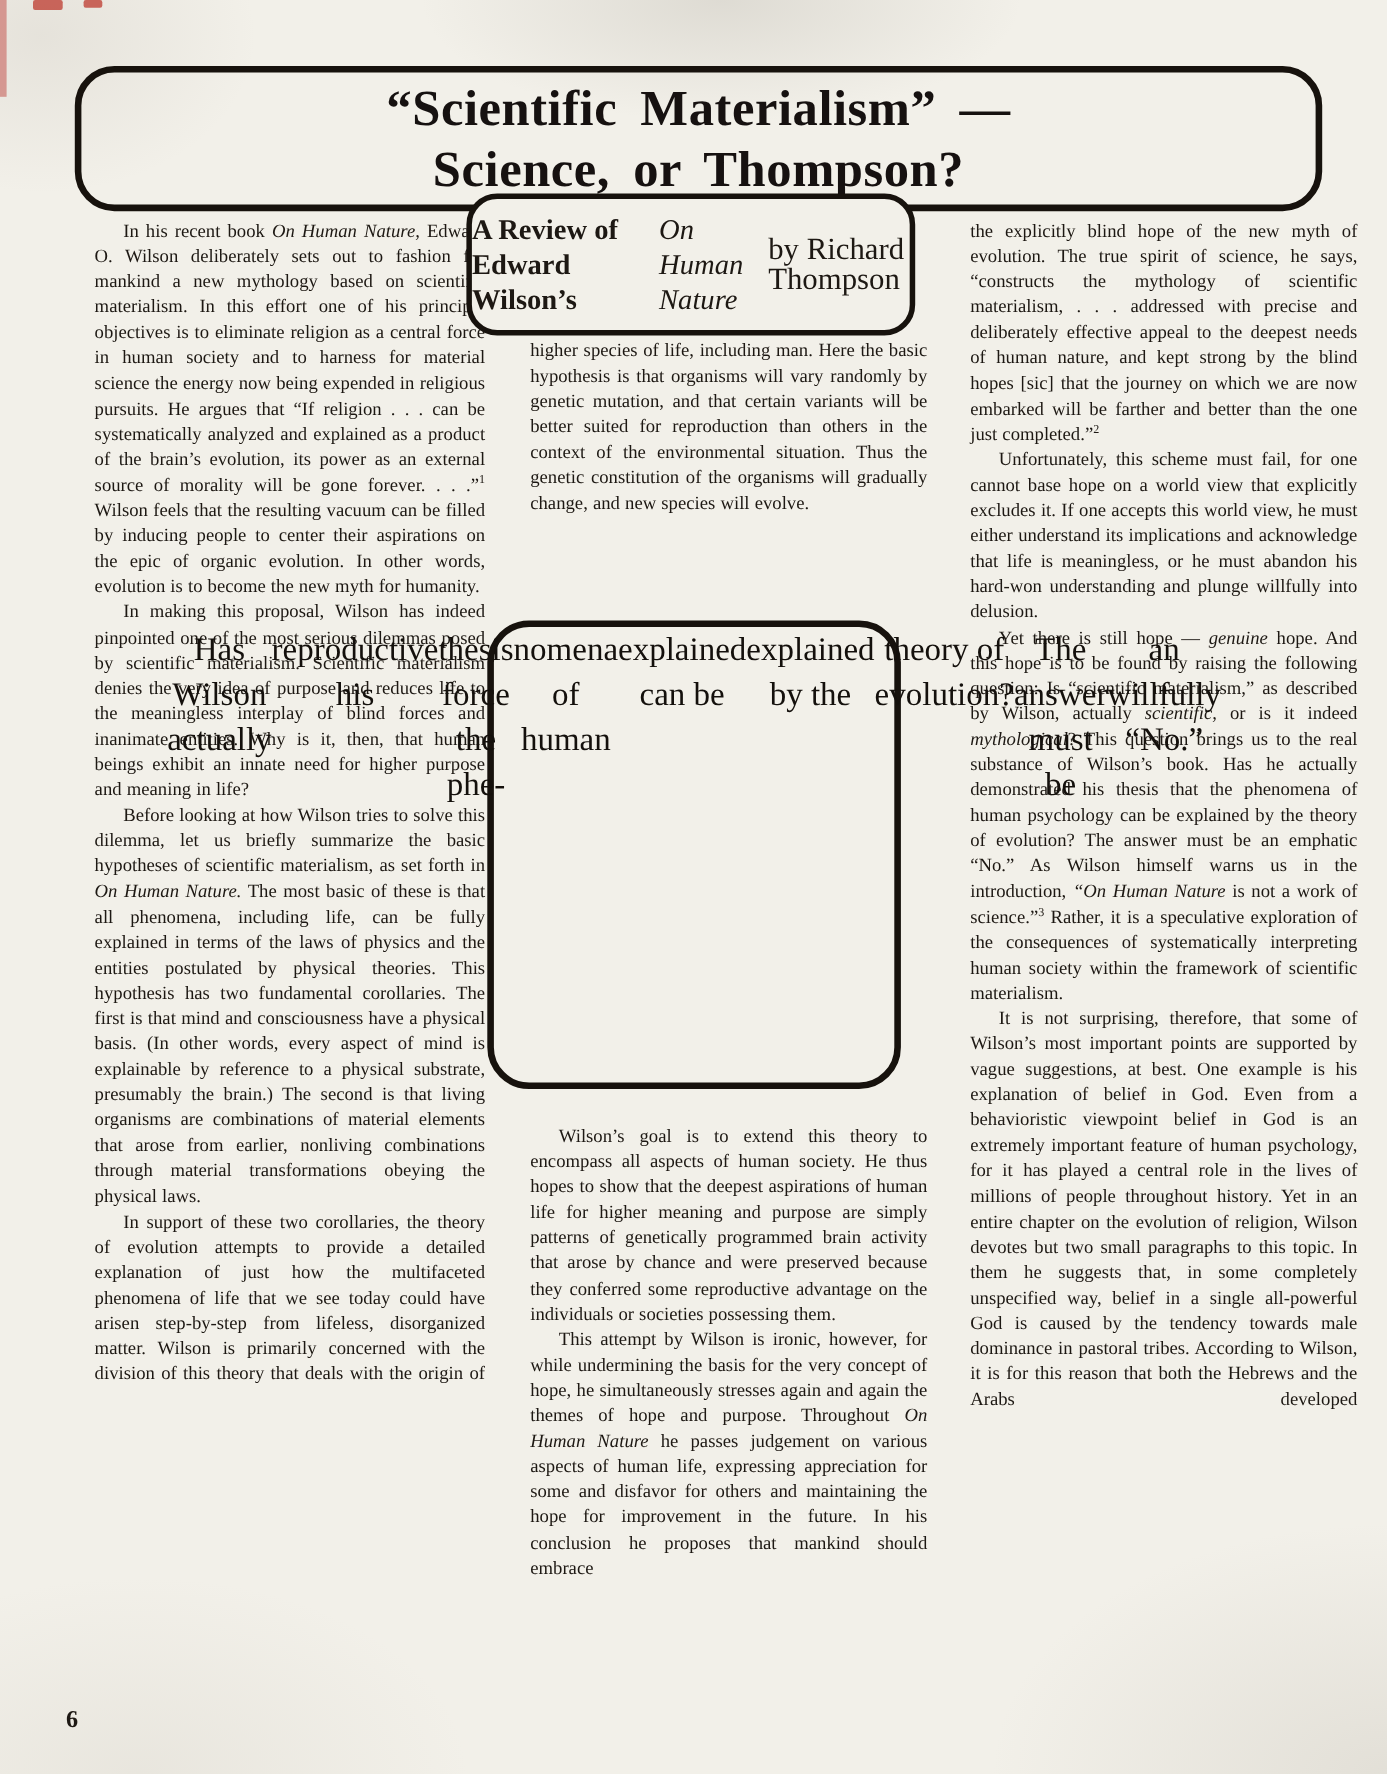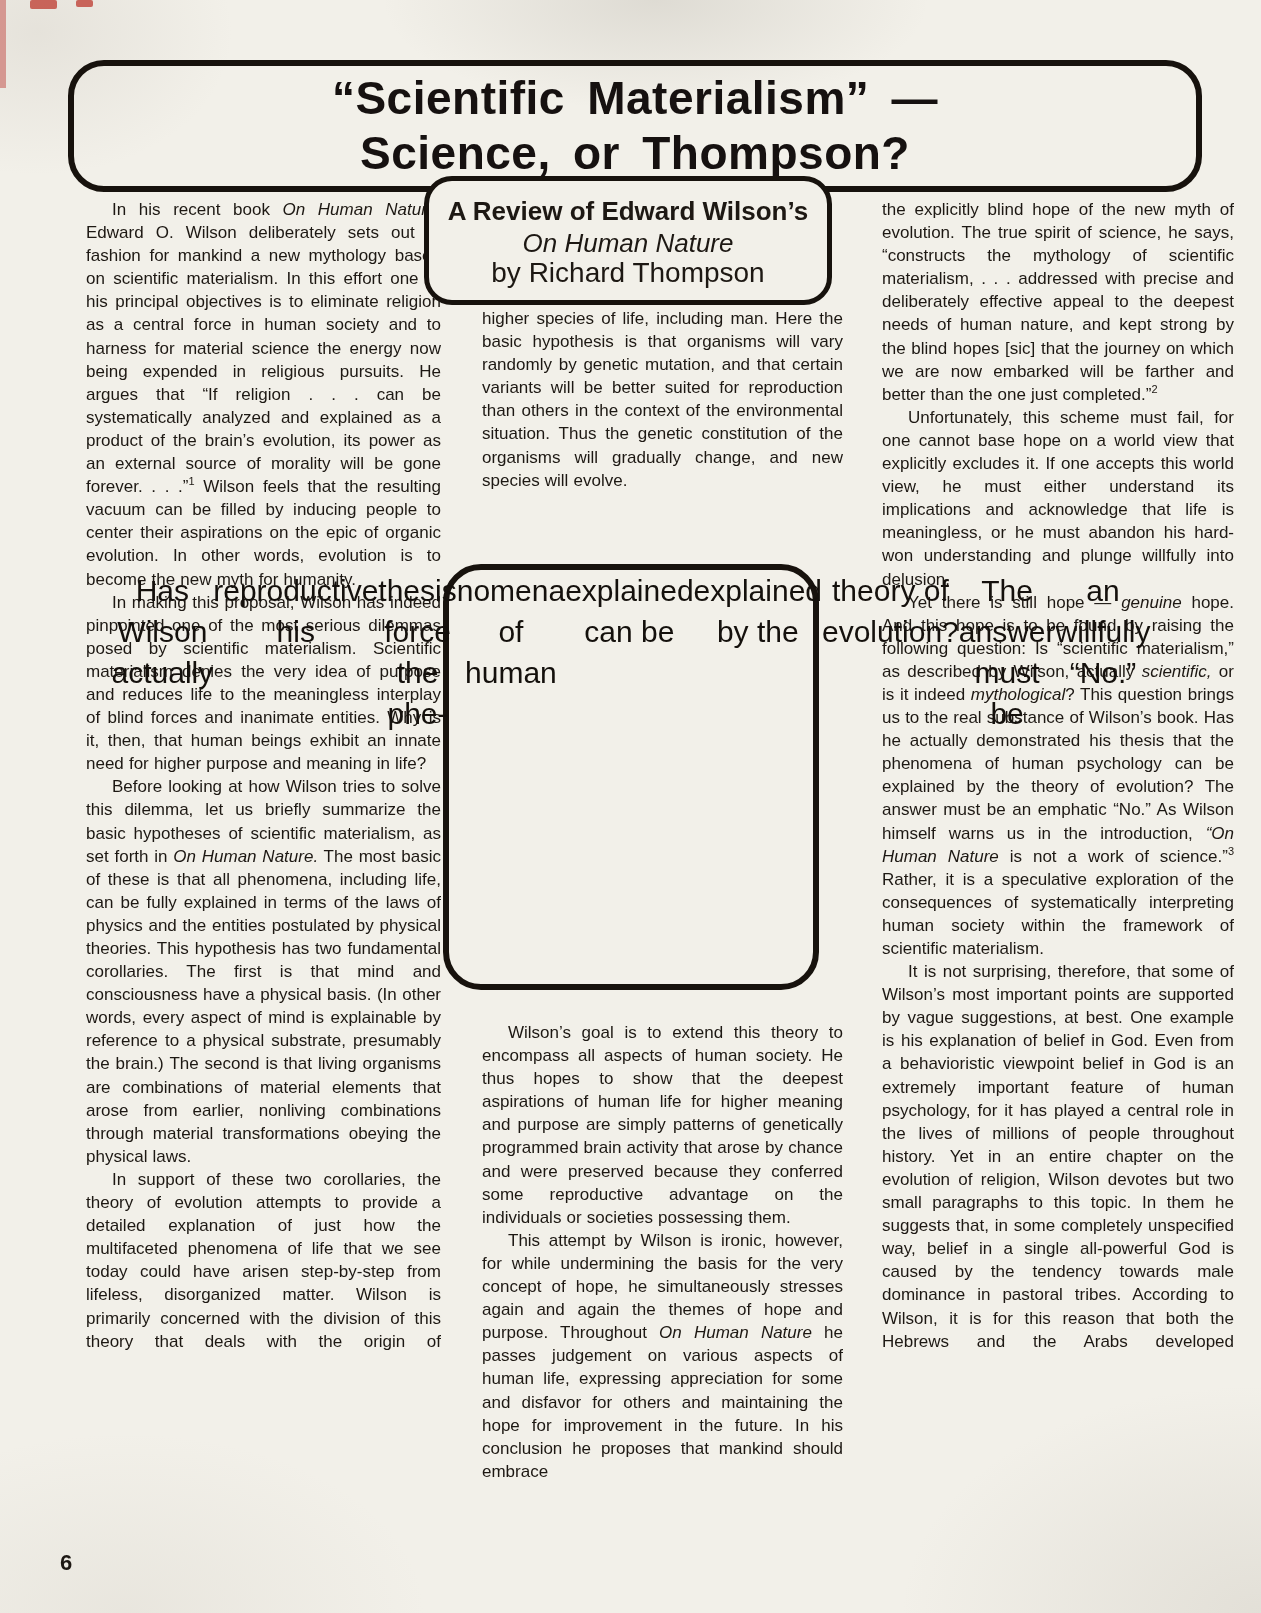--- a/index.html
+++ b/index.html
@@ -4,39 +4,39 @@
 <style>
   html,body{margin:0;padding:0;background:#888;}
   .page{
     position:relative;width:1261px;height:1613px;overflow:hidden;
     background:#f2f0e9;
     background-image:
       radial-gradient(ellipse 420px 170px at 52% 0%, rgba(170,165,155,.28), transparent 65%),
       radial-gradient(ellipse 300px 220px at 3% 2%, rgba(185,178,168,.22), transparent 65%),
       radial-gradient(ellipse 600px 380px at 100% 100%, rgba(180,174,162,.25), transparent 60%),
       radial-gradient(ellipse 500px 300px at 10% 100%, rgba(190,184,172,.18), transparent 60%);
-    font-family:Liberation Sans, sans-serif;
+    font-family:Liberation Serif, serif;
     color:#1d1813;
   }
   .red-strip{position:absolute;left:0;top:0;width:6px;height:88px;background:#d0837d;opacity:.8;}
   .red-dash{position:absolute;background:#bf4438;opacity:.8;border-radius:2px;}
   .red-dash.d1{left:30px;top:0;width:27px;height:9px;}
   .red-dash.d2{left:76px;top:0;width:17px;height:7px;}
 
   .title-box{
     position:absolute;left:68px;top:60px;width:1122px;height:120px;
     border:6px solid #17120d;border-radius:36px;
     display:flex;flex-direction:column;justify-content:center;align-items:center;
   }
   .title-line{font-size:46px;font-weight:bold;line-height:55px;letter-spacing:.5px;word-spacing:9px;color:#161110;}
 
   .review-box{
     position:absolute;left:424px;top:176px;width:398px;height:119px;
     border:5px solid #17120d;border-radius:28px;background:#f2f0e9;z-index:2;
-    display:flex;flex-direction:column;justify-content:center;align-items:center;
+    display:flex;flex-direction:row;justify-content:center;align-items:center;
   }
   .rev1{font-size:26px;font-weight:bold;line-height:32px;}
   .rev2{font-size:26px;font-style:italic;line-height:32px;}
   .rev3{font-size:28px;line-height:28px;}
 
   .col{
     position:absolute;text-align:justify;font-size:17px;line-height:23.1px;
     hyphens:auto;-webkit-hyphens:auto;word-spacing:.4px;margin-left:24px;
   }
   .col1{left:62px;top:198px;width:355px;}

